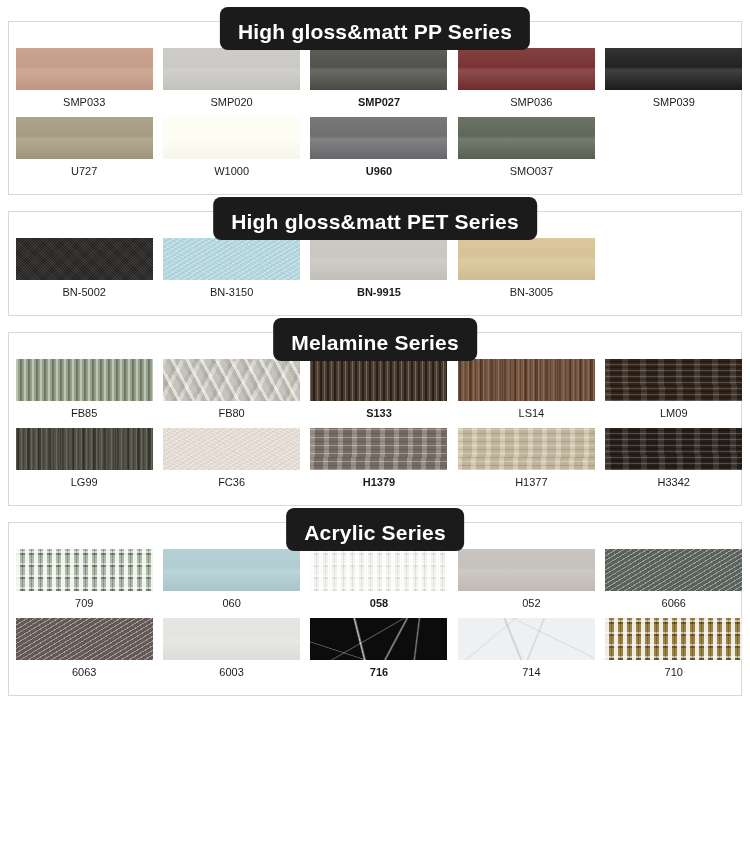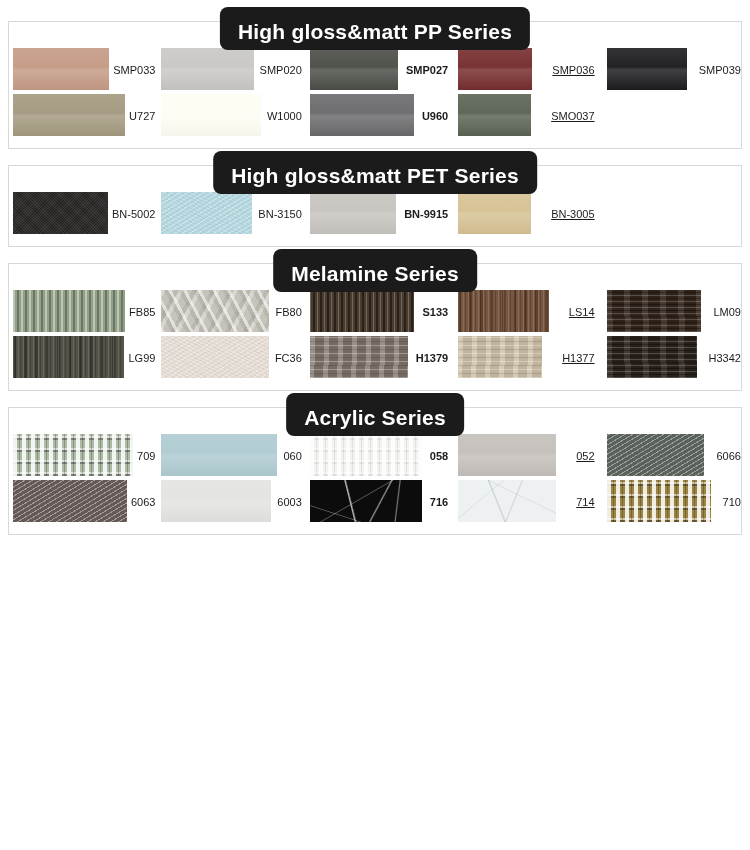--- a/index.html
+++ b/index.html
@@ -50,21 +50,21 @@
   }
   .row {
     display: flex;
     width: 100%;
   }
   .row + .row { margin-top: 4px; }
 
   .cell {
     width: 20%;
     display: flex;
-    flex-direction: row;
+    flex-direction: column;
     align-items: center;
   }
 
   .swatch {
     width: 137px;
     height: 42px;
     display: block;
     background-repeat: repeat;
   }
   .caption {
@@ -78,21 +78,21 @@
 
   
   .row .cell:nth-child(1) .swatch { margin-left: 4px; }
   .row .cell:nth-child(2) .swatch { margin-left: 6px; }
   .row .cell:nth-child(3) .swatch { margin-left: 8px; }
   .row .cell:nth-child(4) .swatch { margin-left: 10px; }
   .row .cell:nth-child(5) .swatch { margin-left: 12px; }
   .row .cell:nth-child(1) .caption { margin-left: 4px; }
   .row .cell:nth-child(2) .caption { margin-left: 6px; }
   .row .cell:nth-child(3) .caption { margin-left: 8px; font-weight: bold; }
-  .row .cell:nth-child(4) .caption { margin-left: 20px; text-decoration: underline; }
+  .row .cell:nth-child(4) .caption { margin-left: 20px; }
   .row .cell:nth-child(5) .caption { margin-left: 12px; }
 
   
   .tex-flute {
     background-image:
       repeating-linear-gradient(90deg,
         rgba(255,255,255,.40) 0px, rgba(255,255,255,.40) 2px,
         rgba(0,0,0,.00) 2px, rgba(0,0,0,.00) 4px,
         rgba(0,0,0,.26) 4px, rgba(0,0,0,.26) 6px,
         rgba(0,0,0,.00) 6px, rgba(0,0,0,.00) 8px);

